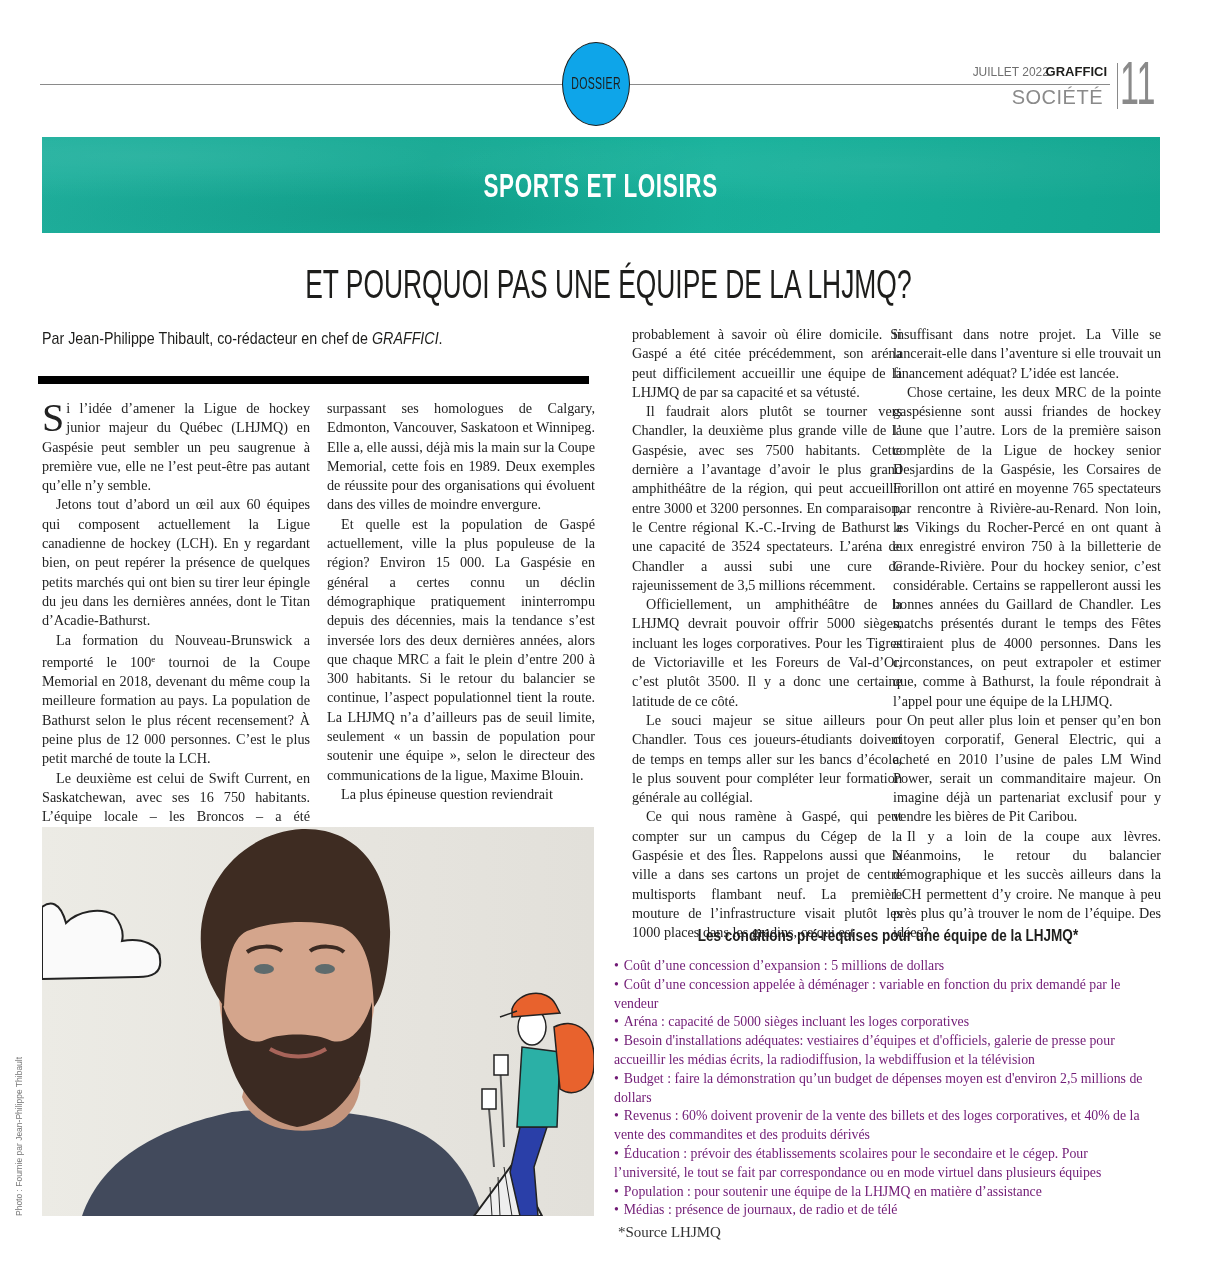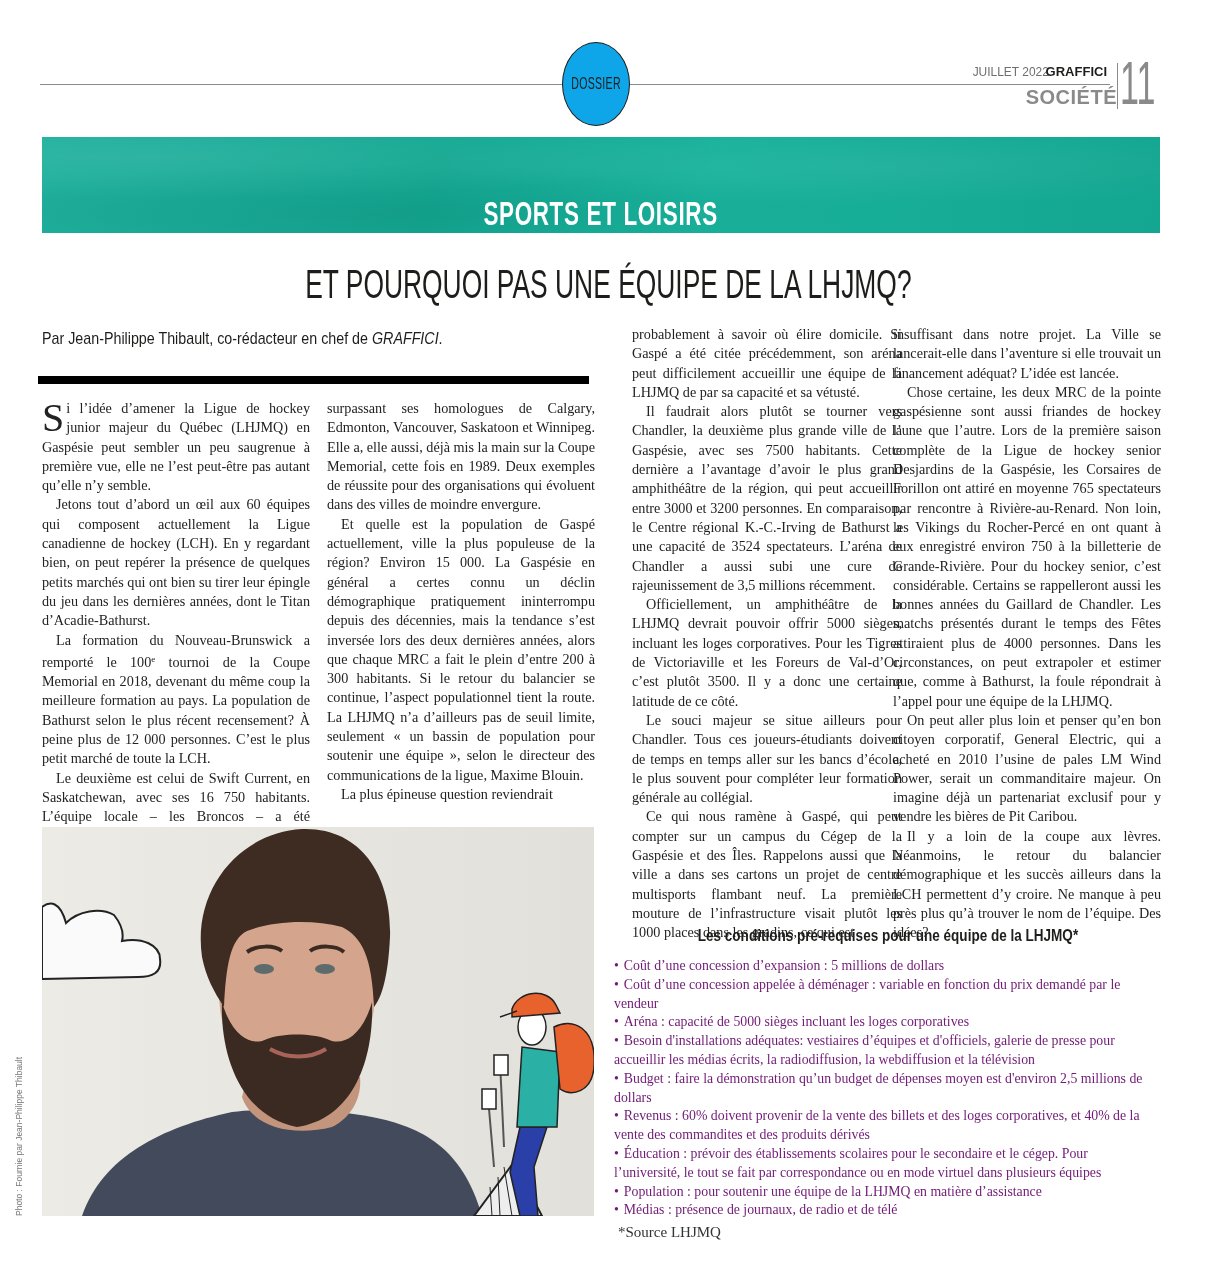--- a/index.html
+++ b/index.html
@@ -6,21 +6,21 @@
   html, body { width: 1228px; height: 1269px; background: #ffffff; overflow: hidden; }
   body { position: relative; font-family: "Liberation Serif", "DejaVu Serif", serif; color: #1d1d1b; }
 
   
   .hdr-line-left { position: absolute; left: 40px; top: 84px; width: 522px; height: 1px; background: #8a8a8a; }
   .hdr-line-right { position: absolute; left: 630px; top: 84px; width: 480px; height: 1px; background: #8a8a8a; }
   .dossier-circle { position: absolute; left: 562px; top: 42px; width: 68px; height: 84px; border: 1.5px solid #1d1d1b; border-radius: 50%; background: #0ea5e9; display: flex; align-items: center; justify-content: center; }
   .dossier-label { font-family: "Liberation Sans Narrow", "Liberation Sans", sans-serif; font-size: 17px; transform: scaleX(0.62); letter-spacing: 0.5px; color: #1d1d1b; }
   .hdr-date { position: absolute; right: 179px; top: 64px; font-family: "Liberation Sans", sans-serif; font-size: 13px; color: #6e6e6e; transform: scaleX(0.92); transform-origin: right; white-space: nowrap; }
   .hdr-pub { position: absolute; right: 121px; top: 64px; font-family: "Liberation Sans", sans-serif; font-size: 13px; font-weight: bold; color: #1d1d1b; white-space: nowrap; }
-  .hdr-section { position: absolute; right: 111px; top: 86px; font-family: "Liberation Sans", sans-serif; font-size: 20px; font-weight: bold; color: #8a8a8a; letter-spacing: 0.5px; white-space: nowrap; }
+  .hdr-section { position: absolute; right: 125px; top: 86px; font-family: "Liberation Sans", sans-serif; font-size: 20px; font-weight: normal; color: #8a8a8a; letter-spacing: 0.5px; white-space: nowrap; }
   .hdr-vrule { position: absolute; left: 1117px; top: 63px; width: 1px; height: 46px; background: #8a8a8a; }
   .hdr-page { position: absolute; left: 1120px; top: 52px; font-family: "Liberation Sans", sans-serif; font-size: 62px; color: #8a8a8a; transform: scaleX(0.55); transform-origin: left; line-height: 1; }
 
   
   .banner { position: absolute; left: 42px; top: 137px; width: 1118px; height: 96px;
     background:
       radial-gradient(ellipse at 10% 20%, rgba(255,255,255,0.08), transparent 40%),
       radial-gradient(ellipse at 30% 80%, rgba(0,80,70,0.12), transparent 45%),
       radial-gradient(ellipse at 75% 30%, rgba(255,255,255,0.06), transparent 40%),
       linear-gradient(100deg, #1fb09d 0%, #14a892 35%, #19b29c 60%, #13a690 100%);
@@ -66,21 +66,21 @@
 <div class="hdr-line-right"></div>
 <div class="dossier-circle">
   <span class="dossier-label">DOSSIER</span>
 </div>
 <div class="hdr-date">JUILLET 2022</div>
 <div class="hdr-pub">GRAFFICI</div>
 <div class="hdr-section">SOCIÉTÉ</div>
 <div class="hdr-vrule"></div>
 <div class="hdr-page">11</div>
 
-<div class="banner" style="background-color: rgb(23, 171, 150); align-items: flex-end;">
+<div class="banner" style="background-color: rgb(23, 171, 150);">
   <span class="banner-title">SPORTS ET LOISIRS</span>
 </div>
 
 <div class="headline">
   <span>ET POURQUOI PAS UNE ÉQUIPE DE LA LHJMQ?</span>
 </div>
 <div class="byline">
   <span>Par Jean-Philippe Thibault, co-rédacteur en chef de </span><em>GRAFFICI</em><span>.</span>
 </div>
 <div class="thick-rule"></div>

